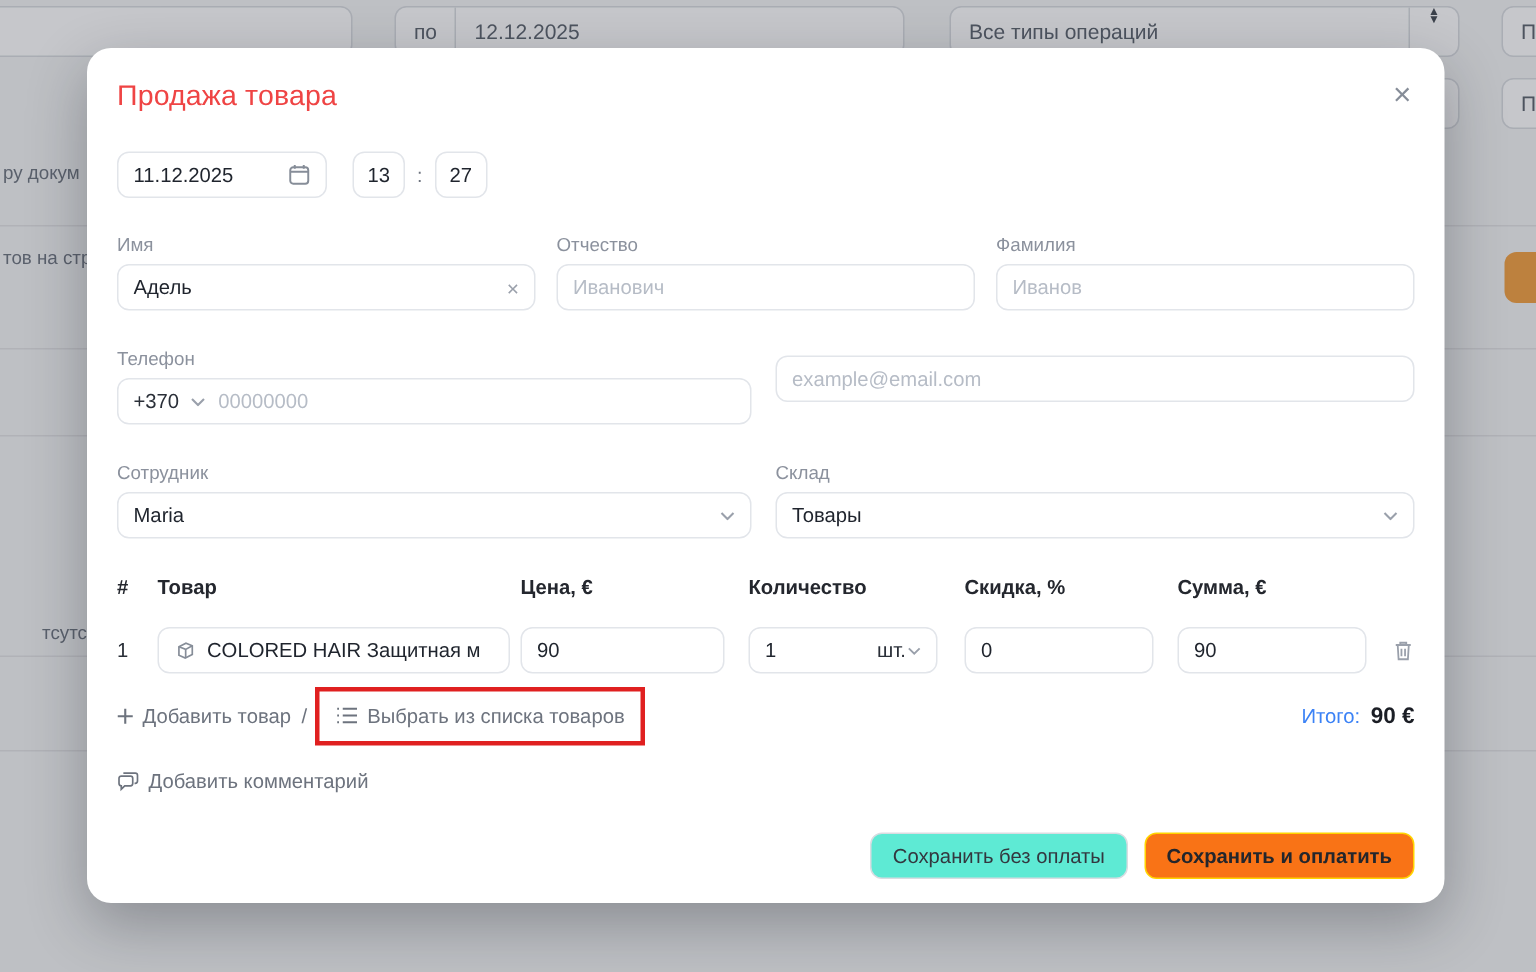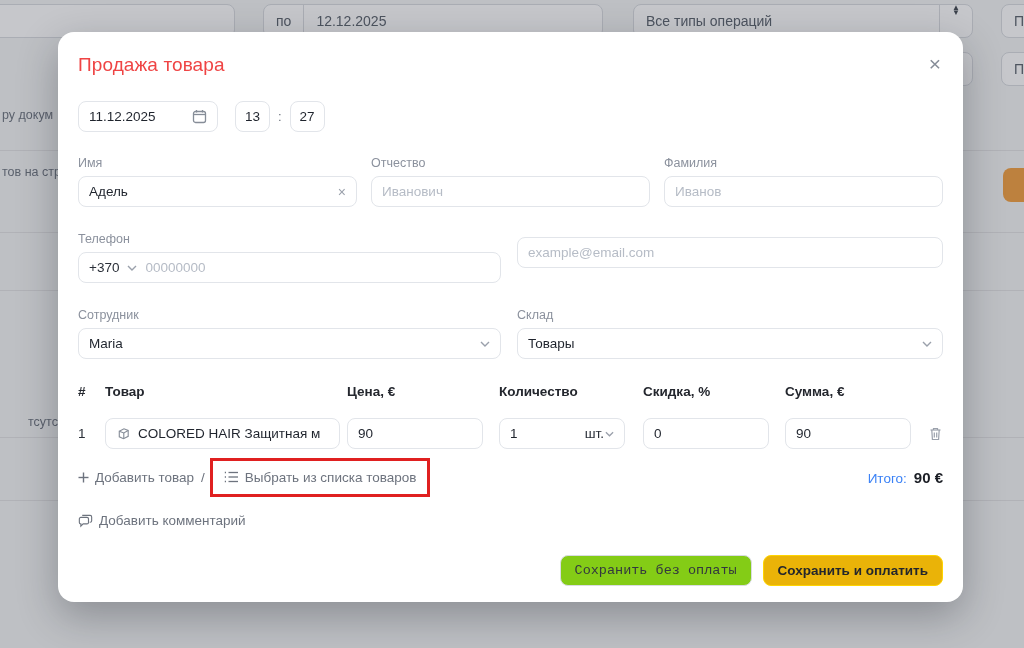--- a/index.html
+++ b/index.html
@@ -64,22 +64,22 @@
   .link { display:inline-flex; align-items:center; gap:6px; color:#6d737e; font-size:13.5px; cursor:pointer; }
   .slash { color:#6d737e; font-size:13.5px; margin:0 5px 0 7px; }
   .hl-red { border:3px solid #e02020; padding:9px 11px; display:inline-flex; }
   .total { margin-left:auto; font-size:13.5px; color:#83899400; }
   .total .t1 { color:#3b82f6; font-size:13.5px; }
   .total .t2 { color:#1b1e25; font-weight:700; font-size:15px; margin-left:7px; }
   .row-comment { margin-top:14px; height:17px; display:flex; }
   .row-actions { margin-top:26px; display:flex; justify-content:flex-end; gap:11px; }
   .btn { height:31px; border-radius:8px; font-size:13.5px; display:inline-flex; align-items:center;
          padding:0 14px; cursor:pointer; font-weight:400; }
-  .btn-ghost { background:#84cc16; border:1px solid #d9dce1; color:#33373f;font-family:Liberation Mono, monospace; }
-  .btn-primary { background:#eab308; border:1px solid #ffd400; color:#23262c; font-weight:700; }
+  .btn-ghost { background:#5eead4; border:1px solid #d9dce1; color:#33373f; }
+  .btn-primary { background:#f97316; border:1px solid #ffd400; color:#23262c; font-weight:700; }
   svg { display:block; }
 </style>
 </head>
 <body>
 
 <div class="bg">
   <div class="bg-box" style="left:-40px; top:4px; width:275px; height:34px;">
     
   </div>
   <div class="bg-group" style="left:263px; top:4px; width:340px;">

